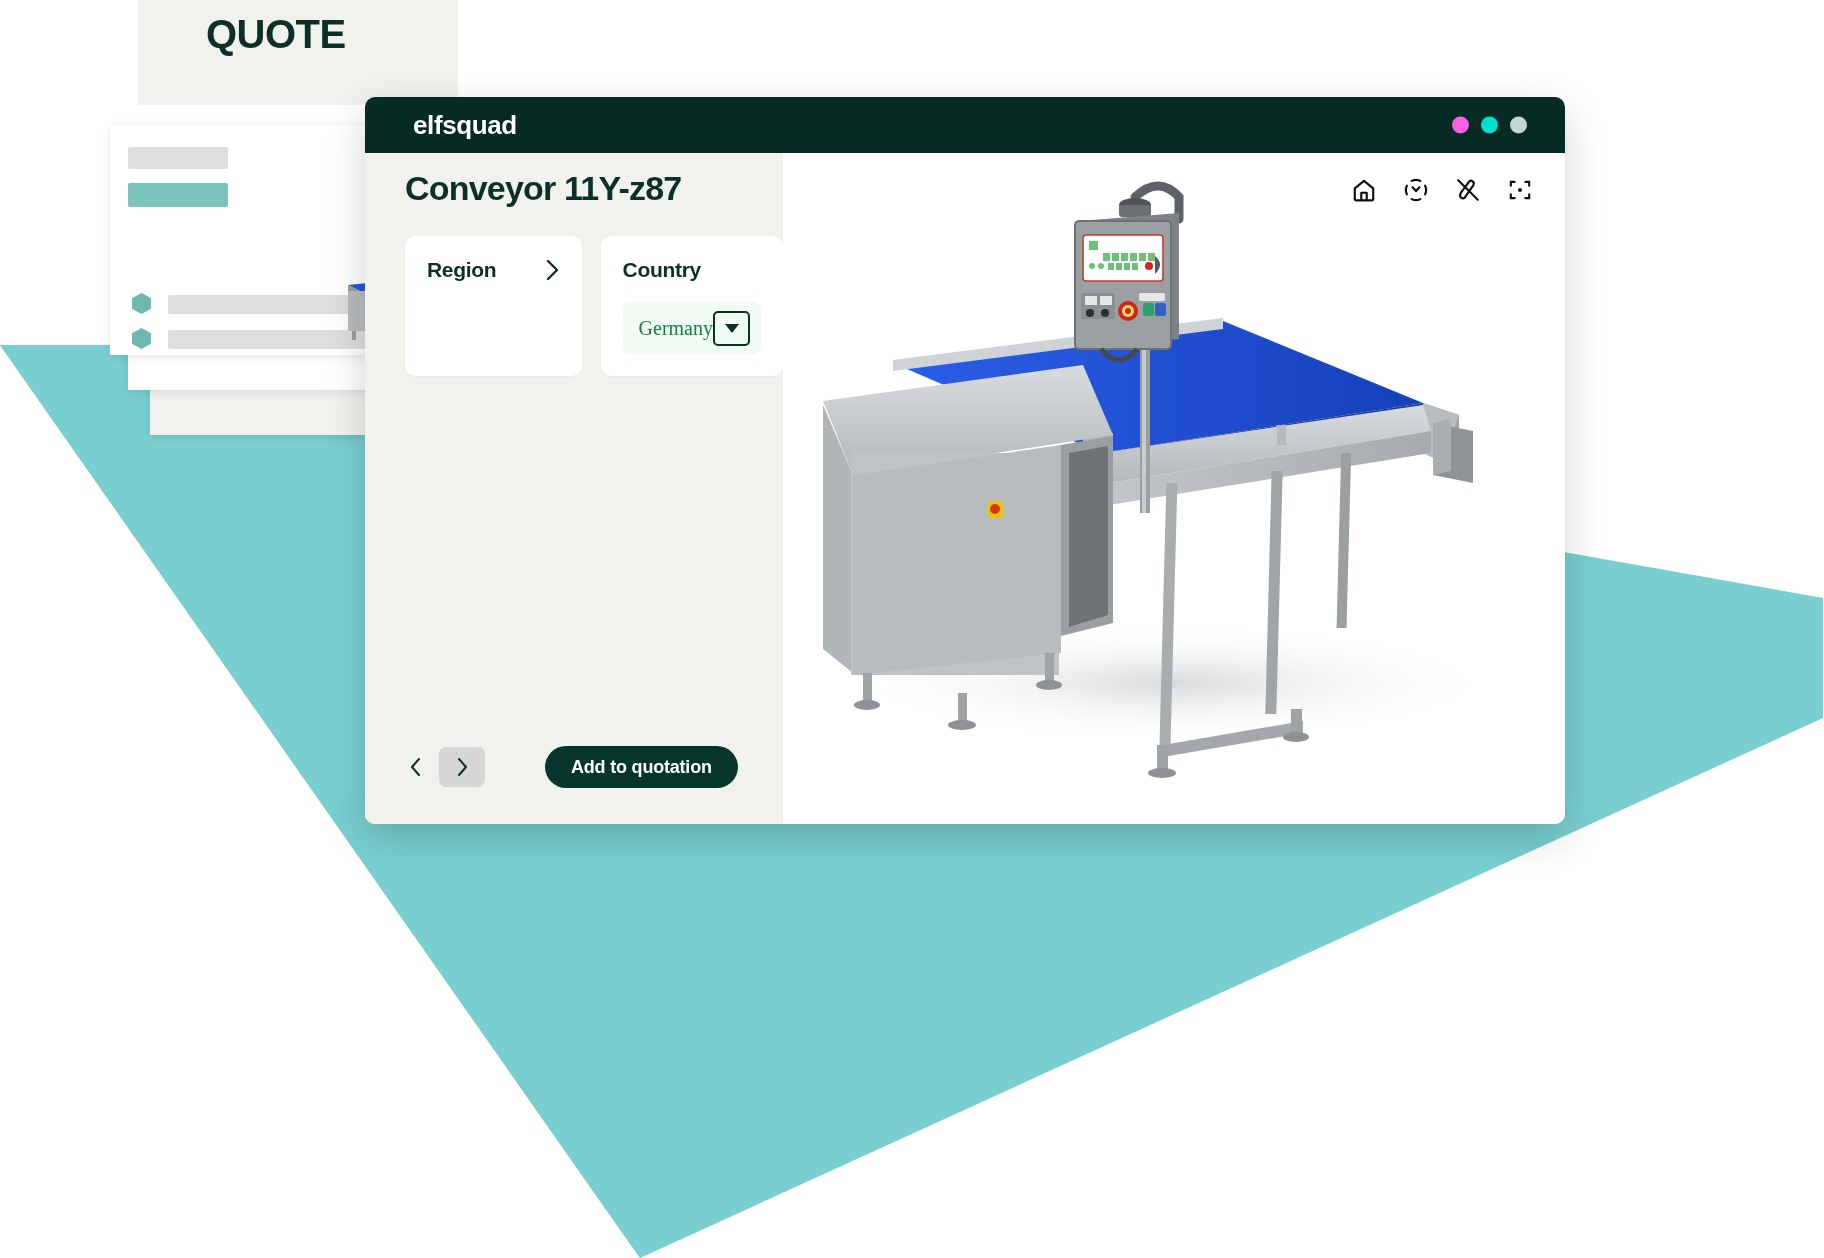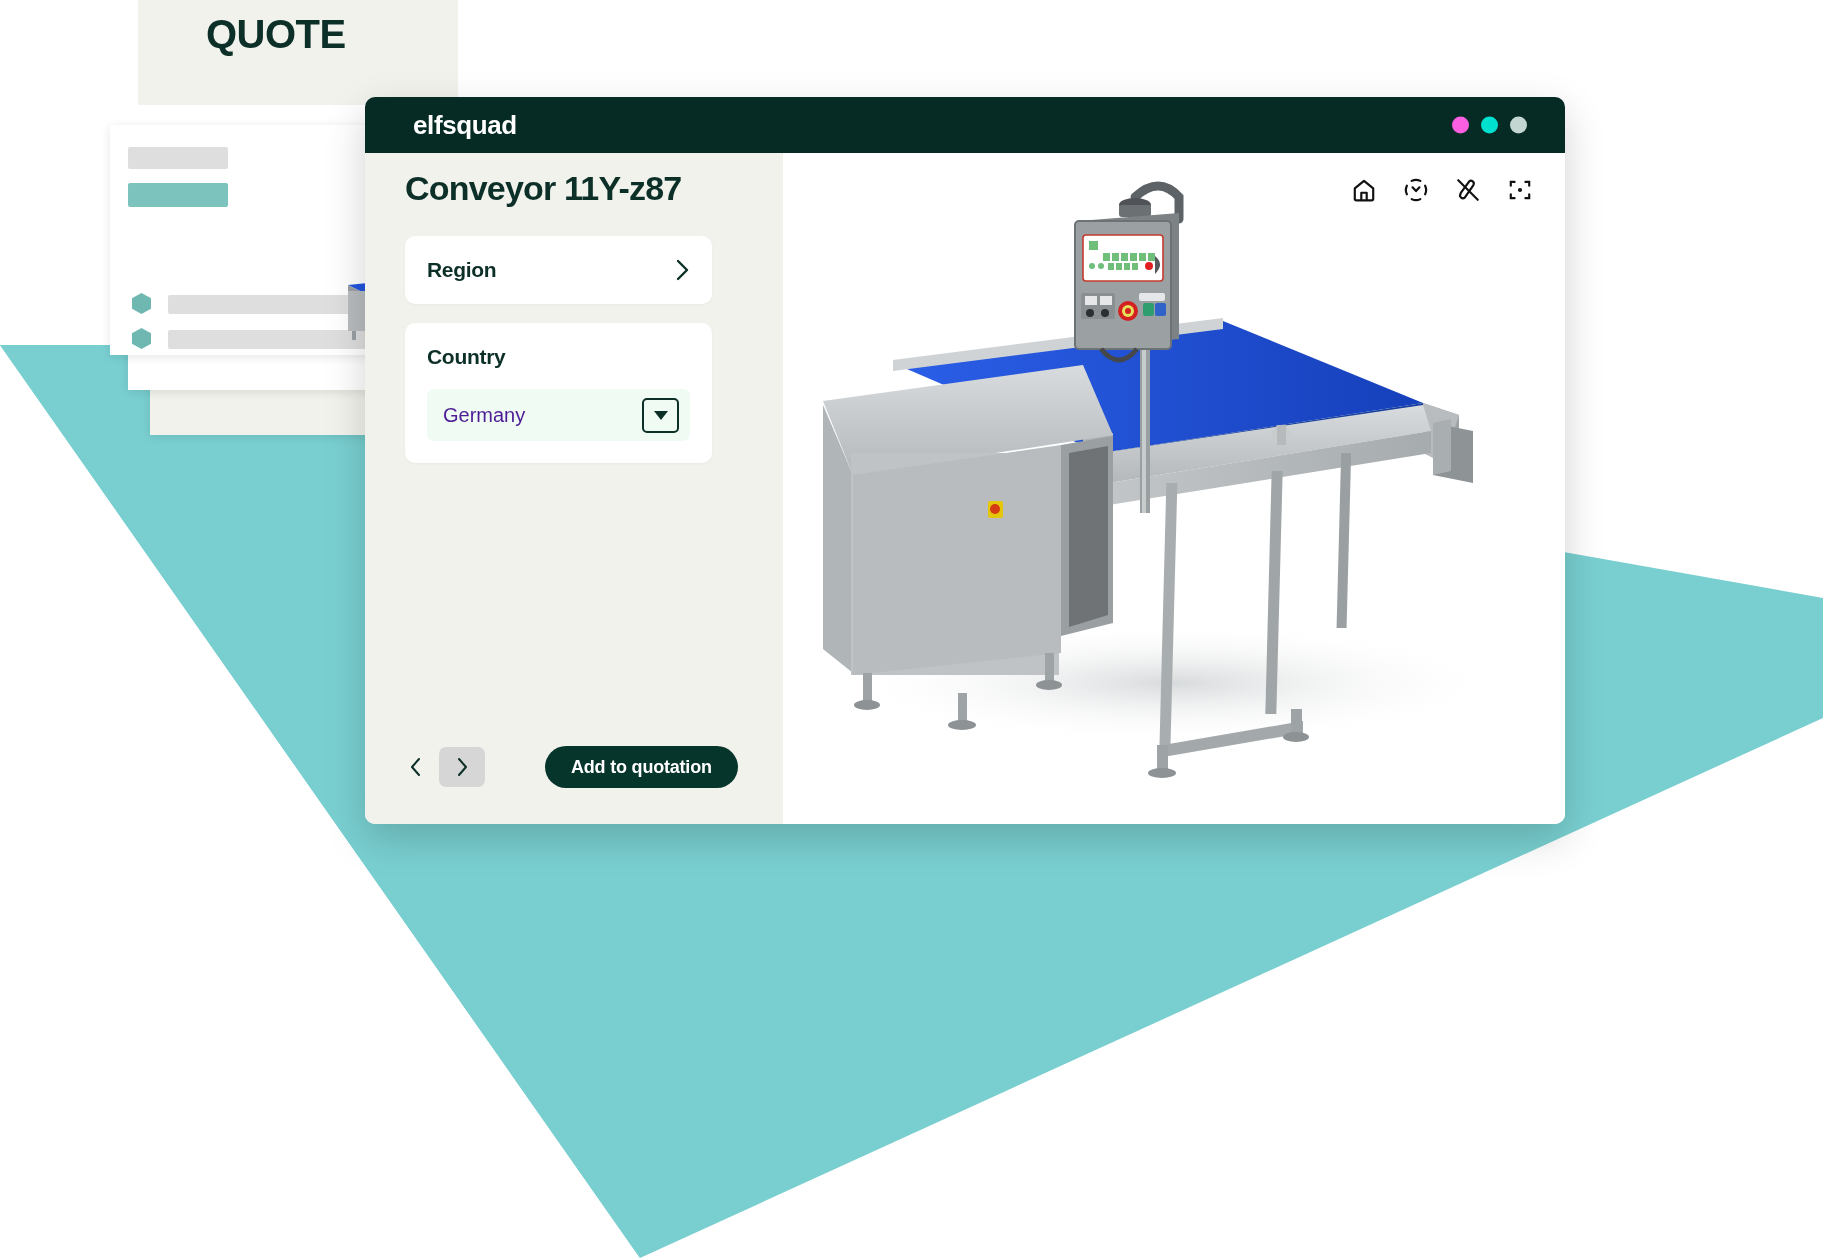--- a/index.html
+++ b/index.html
@@ -71,39 +71,39 @@
 
   
   .panel{
     width:418px;background:#f2f2ec;position:relative;flex:none;
     padding:0 0 0 0;box-sizing:border-box;
   }
   .panel-title{
     margin:16px 0 0 40px;font-size:34px;font-weight:bold;color:#0c2f28;
     letter-spacing:-0.8px;font-family:"Liberation Sans", sans-serif;
   }
-  .fields{margin:28px 0 0 40px;display:flex;flex-direction:column;gap:19px;}
+  .fields{margin:28px 0 0 40px;display:flex;gap:19px;}
   .field-card{
     width:307px;background:#ffffff;border-radius:10px;
     box-sizing:border-box;padding:22px 22px 22px 22px;
     box-shadow:0 1px 3px rgba(0,0,0,0.04);
   }
   .field-row{display:flex;align-items:center;justify-content:space-between;}
   .field-label{
     font-size:21px;font-weight:bold;color:#0c2f28;letter-spacing:-0.3px;
     font-family:"Liberation Sans", sans-serif;
   }
   .chev-right{width:14px;height:22px;flex:none;}
   .select{
     margin-top:20px;height:52px;background:#f0fbf3;border-radius:7px;
     display:flex;align-items:center;justify-content:space-between;
     padding:0 11px 0 16px;box-sizing:border-box;
   }
   .select-value{
-    font-size:20px;color:#4c1d95;font-family:Liberation Sans, sans-serif;
+    font-size:20px;color:#15803d;font-family:Liberation Serif, serif;
   }
   .select-arrow-box{
     width:33px;height:31px;border:2px solid #0c2f28;border-radius:5px;
     display:flex;align-items:center;justify-content:center;flex:none;
   }
   .caret{
     width:0;height:0;border-left:7px solid transparent;border-right:7px solid transparent;
     border-top:9px solid #0c2f28;
   }
 

